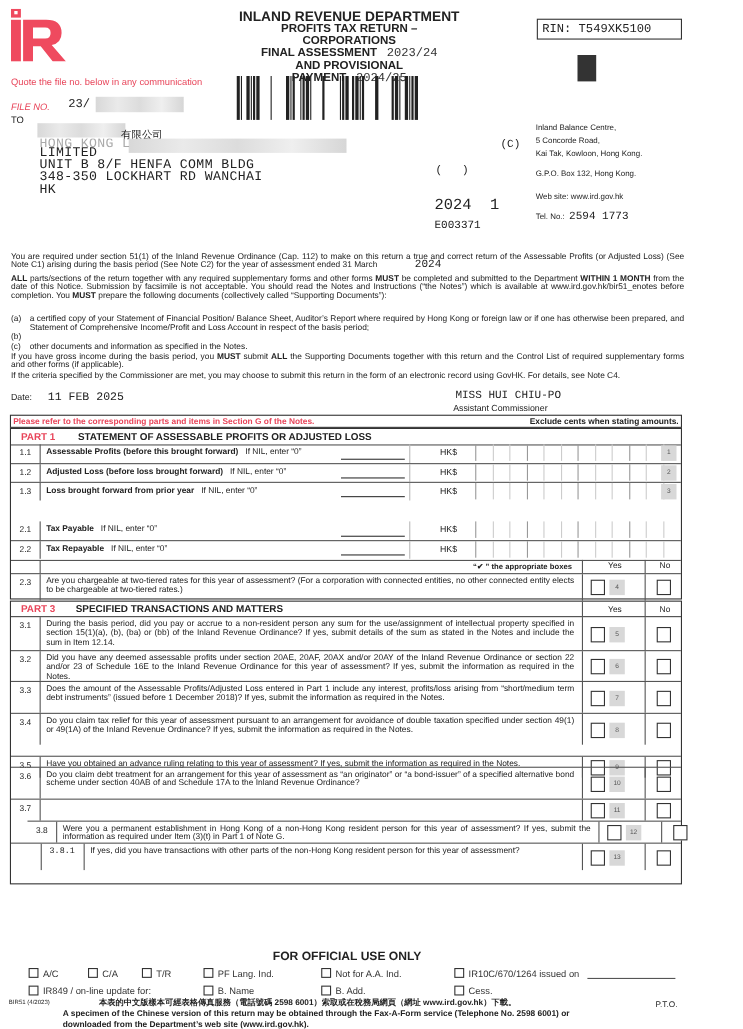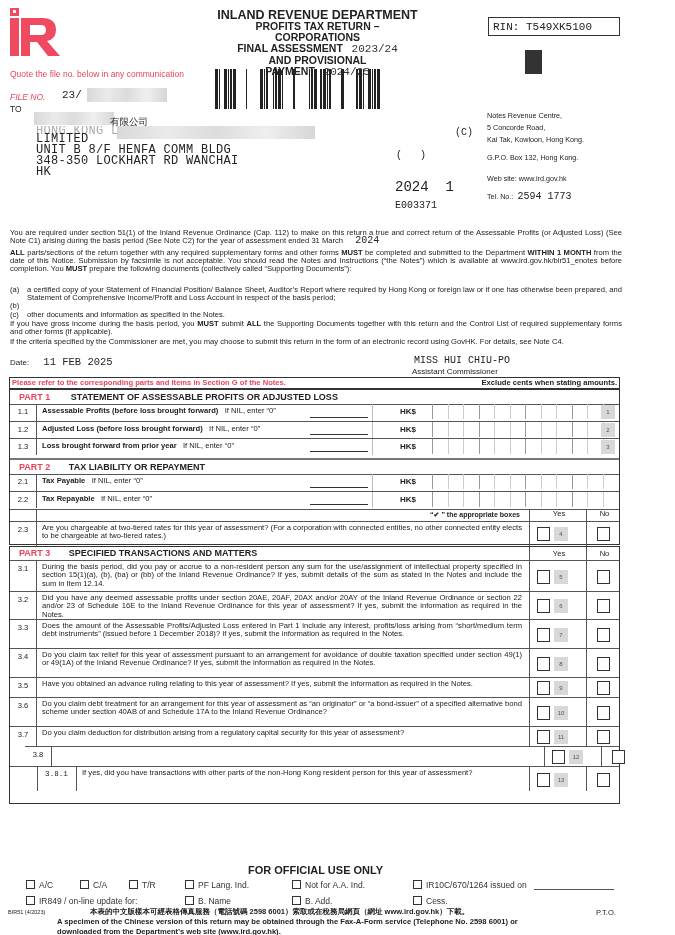--- a/index.html
+++ b/index.html
@@ -26,21 +26,21 @@
   .small{font-size:7.5px;line-height:9px;}
   
   .para{left:10px;width:612px;font-size:7.6px;line-height:8.2px;text-align:justify;}
   .para b{font-weight:bold;}
   
   .tbl{left:9px;width:611px;border:1px solid #333;box-sizing:border-box;}
   .row{position:absolute;left:0;right:0;border-top:1px solid #555;box-sizing:border-box;}
   .num{position:absolute;left:0;width:27px;text-align:center;font-size:7.6px;border-right:1px solid #555;top:0;bottom:0;padding-top:3px;box-sizing:border-box;}
   .q{position:absolute;left:32px;font-size:7.6px;line-height:8.4px;text-align:justify;}
   .parth{position:absolute;left:0;right:0;font-weight:bold;font-size:9px;}
-  .hk{position:absolute;font-weight:bold;font-size:8px;padding-left:20px;}
+  .hk{position:absolute;font-weight:normal;font-size:8px;padding-left:20px;}
   .digits{position:absolute;display:flex;}
   .digits span{width:15.5px;height:15px;border-left:1px solid #ccc;box-sizing:border-box;}
   .digits span.g{border-left:1.3px solid #999;}
   .tag{position:absolute;width:14px;height:14px;background:#d8d8d8;font-size:6px;color:#555;text-align:center;line-height:14px;}
   .cb{position:absolute;width:13px;height:14px;border:1px solid #333;box-sizing:border-box;background:#fff;}
   .ucb{display:inline-block;width:7px;height:7px;border:1px solid #333;margin-right:4px;vertical-align:-1px;}
   .off{position:absolute;font-size:8.5px;color:#333;}
 </style>
 </head>
 <body>
@@ -111,31 +111,31 @@
   <div>348-350 LOCKHART RD WANCHAI</div>
   <div>HK</div>
 </div>
 
 <div class="abs mono" style="left:455px;top:127px;font-size:10px;">(C)</div>
 <div class="abs mono" style="left:396px;top:150px;font-size:10px;white-space:pre;">(   )</div>
 <div class="abs mono" style="left:395px;top:179px;font-size:14px;white-space:pre;">2024  1</div>
 <div class="abs mono" style="left:395px;top:200px;font-size:10px;">E003371</div>
 
 <div class="abs small" style="left:487px;top:110px;font-size:7.2px;line-height:12px;">
-  <div>Notes Revenue Centre,</div>
+  <div>Inland Balance Centre,</div>
   <div>5 Concorde Road,</div>
   <div>Kai Tak, Kowloon, Hong Kong.</div>
   <div style="margin-top:6px;">G.P.O. Box 132, Hong Kong.</div>
   <div style="margin-top:9px;">Web site: www.ird.gov.hk</div>
   <div style="margin-top:6px;"><span>Tel. No.:</span>&nbsp;&nbsp;<span class="mono" style="font-size:10px;">2594 1773</span></div>
 </div>
 
 <div class="abs para" style="top:229px;">
   <span>You are required under section 51(1) of the Inland Revenue Ordinance (Cap. 112) to make on this return a true and correct return of the Assessable Profits (or Adjusted Loss) (See Note C1) arising during the basis period (See Note C2) for the year of assessment ended 31 March</span>
-  <span class="mono" style="font-size:10px;margin-left:10px;">2024</span>
+  <span class="mono" style="font-size:10px;margin-left:32px;">2024</span>
 </div>
 <div class="abs para" style="top:249px;">
   <b>ALL</b><span> parts/sections of the return together with any required supplementary forms and other forms </span><b>MUST</b><span> be completed and submitted to the Department </span><b>WITHIN 1 MONTH</b><span> from the date of this Notice.  Submission by facsimile is not acceptable.  You should read the Notes and Instructions (“the Notes”) which is available at www.ird.gov.hk/bir51_enotes before completion.  You </span><b>MUST</b><span> prepare the following documents (collectively called “Supporting Documents”):</span>
 </div>
 <div class="abs para" style="top:286px;">
   <div style="display:flex;">
       <span style="width:17px;flex:none;">(a)</span>
       <span>a certified copy of your Statement of Financial Position/ Balance Sheet, Auditor’s Report where required by Hong Kong or foreign law or if one has otherwise been prepared, and Statement of Comprehensive Income/Profit and Loss Account in respect of the basis period;</span>
     </div>
   <div style="display:flex;">
@@ -165,21 +165,21 @@
 
 <div class="abs tbl" id="part12" style="top:389px;height:156px;">
 
   <div class="parth" style="top:0;height:14px;line-height:14px;border-bottom:1px solid #555;">
     <span class="red" style="margin-left:9px;">PART 1</span>
     <span style="margin-left:18px;">STATEMENT OF ASSESSABLE PROFITS OR ADJUSTED LOSS</span>
   </div>
   <div id="p1rows">
       <div class="row" style="top:14px;height:17px;border-top:none;">
         <div class="num">1.1</div>
-        <div class="q" style="top:3px;"><b>Assessable Profits (before loss brought forward)</b>&nbsp;&nbsp;&nbsp;<span>If NIL, enter “0”</span></div>
+        <div class="q" style="top:3px;"><b>Assessable Profits (before this brought forward)</b>&nbsp;&nbsp;&nbsp;<span>If NIL, enter “0”</span></div>
         <div style="position:absolute;left:300px;width:58px;bottom:3px;border-bottom:1px solid #333;"></div>
         <div style="position:absolute;left:362px;top:0;bottom:0;border-left:1px solid #bbb;"></div>
         <div class="hk" style="left:370px;top:3px;">HK$</div>
         <div class="digits" style="left:422px;top:0;height:15px;">
           <span class="g"></span>
           <span class=""></span>
           <span class=""></span>
           <span class="g"></span>
           <span class=""></span>
           <span class=""></span>
@@ -231,24 +231,20 @@
           <span class=""></span>
           <span class=""></span>
           <span class="g"></span>
           <span class=""></span>
           <span class=""></span>
         </div>
         <div class="tag" style="left:591px;top:1px;">3</div>
       </div>
     </div>
 
-  <div class="parth" style="top:68px;height:14px;line-height:14px;border-top:2px solid #777;border-bottom:1px solid #555;">
-    <span class="red" style="margin-left:9px;">PART 2</span>
-    <span style="margin-left:16px;">TAX LIABILITY OR REPAYMENT</span>
-  </div>
   <div id="p2rows">
       <div class="row" style="top:84px;height:17px;border-top:none;">
         <div class="num">2.1</div>
         <div class="q" style="top:3px;"><b>Tax Payable</b>&nbsp;&nbsp;&nbsp;<span>If NIL, enter “0”</span></div>
         <div style="position:absolute;left:300px;width:58px;bottom:3px;border-bottom:1px solid #333;"></div>
         <div style="position:absolute;left:362px;top:0;bottom:0;border-left:1px solid #bbb;"></div>
         <div class="hk" style="left:370px;top:3px;">HK$</div>
         <div class="digits" style="left:422px;top:0;height:15px;">
           <span class="g"></span>
           <span class=""></span>
@@ -341,49 +337,49 @@
       </div>
       <div class="row" style="top:101px;height:29px;">
         <div class="num">3.4</div>
         <div class="q" style="top:2px;width:480px;">Do you claim tax relief for this year of assessment pursuant to an arrangement for avoidance of double taxation specified under section 49(1) or 49(1A) of the Inland Revenue Ordinance? If yes, submit the information as required in the Notes.</div>
         <div style="position:absolute;left:519px;top:0;bottom:0;border-left:1px solid #555;"></div>
         <div style="position:absolute;left:576px;top:0;bottom:0;border-left:1px solid #555;"></div>
         <div class="cb" style="left:527px;top:7.5px;"></div>
         <div class="tag" style="left:544px;top:7.5px;">8</div>
         <div class="cb" style="left:587px;top:7.5px;"></div>
       </div>
-      <div class="row" style="top:130px;height:20px;text-decoration:underline;">
+      <div class="row" style="top:140px;height:20px;text-decoration:underline;">
         <div class="num">3.5</div>
         <div class="q" style="top:2px;width:480px;">Have you obtained an advance ruling relating to this year of assessment? If yes, submit the information as required in the Notes.</div>
         <div style="position:absolute;left:519px;top:0;bottom:0;border-left:1px solid #555;"></div>
         <div style="position:absolute;left:576px;top:0;bottom:0;border-left:1px solid #555;"></div>
         <div class="cb" style="left:527px;top:3px;"></div>
         <div class="tag" style="left:544px;top:3px;">9</div>
         <div class="cb" style="left:587px;top:3px;"></div>
       </div>
       <div class="row" style="top:150px;height:29px;">
         <div class="num">3.6</div>
         <div class="q" style="top:2px;width:480px;">Do you claim debt treatment for an arrangement for this year of assessment as “an originator” or “a bond-issuer” of a specified alternative bond scheme under section 40AB of and Schedule 17A to the Inland Revenue Ordinance?</div>
         <div style="position:absolute;left:519px;top:0;bottom:0;border-left:1px solid #555;"></div>
         <div style="position:absolute;left:576px;top:0;bottom:0;border-left:1px solid #555;"></div>
         <div class="cb" style="left:527px;top:7.5px;"></div>
         <div class="tag" style="left:544px;top:7.5px;">10</div>
         <div class="cb" style="left:587px;top:7.5px;"></div>
       </div>
       <div class="row" style="top:179px;height:20px;">
         <div class="num">3.7</div>
-        <div class="q" style="top:2px;width:480px;">Do you claim deduction for distribution arising from a regulatory capital security for this year of assessment?</div>
         <div style="position:absolute;left:519px;top:0;bottom:0;border-left:1px solid #555;"></div>
         <div style="position:absolute;left:576px;top:0;bottom:0;border-left:1px solid #555;"></div>
         <div class="cb" style="left:527px;top:3px;"></div>
         <div class="tag" style="left:544px;top:3px;">11</div>
         <div class="cb" style="left:587px;top:3px;"></div>
       </div>
       <div class="row" style="top:199px;height:20px;margin-left:15px;">
         <div class="num">3.8</div>
+        <div class="q" style="top:2px;width:480px;">Were you a permanent establishment in Hong Kong of a non-Hong Kong resident person for this year of assessment?  If yes, submit the information as required under Item (3)(t) in Part 1 of Note G.</div>
         <div style="position:absolute;left:519px;top:0;bottom:0;border-left:1px solid #555;"></div>
         <div style="position:absolute;left:576px;top:0;bottom:0;border-left:1px solid #555;"></div>
         <div class="cb" style="left:527px;top:3px;"></div>
         <div class="tag" style="left:544px;top:3px;">12</div>
         <div class="cb" style="left:587px;top:3px;"></div>
       </div>
       <div class="row" style="top:219px;height:25px;">
         <div style="position:absolute;left:0;width:27px;top:0;bottom:0;border-right:1px solid #555;"></div>
         <div class="num" style="left:27px;width:40px;font-family:Liberation Mono, monospace;">3.8.1</div>
         <div class="q" style="left:72px;top:2px;width:445px;">If yes, did you have transactions with other parts of the non-Hong Kong resident person for this year of assessment?</div>

